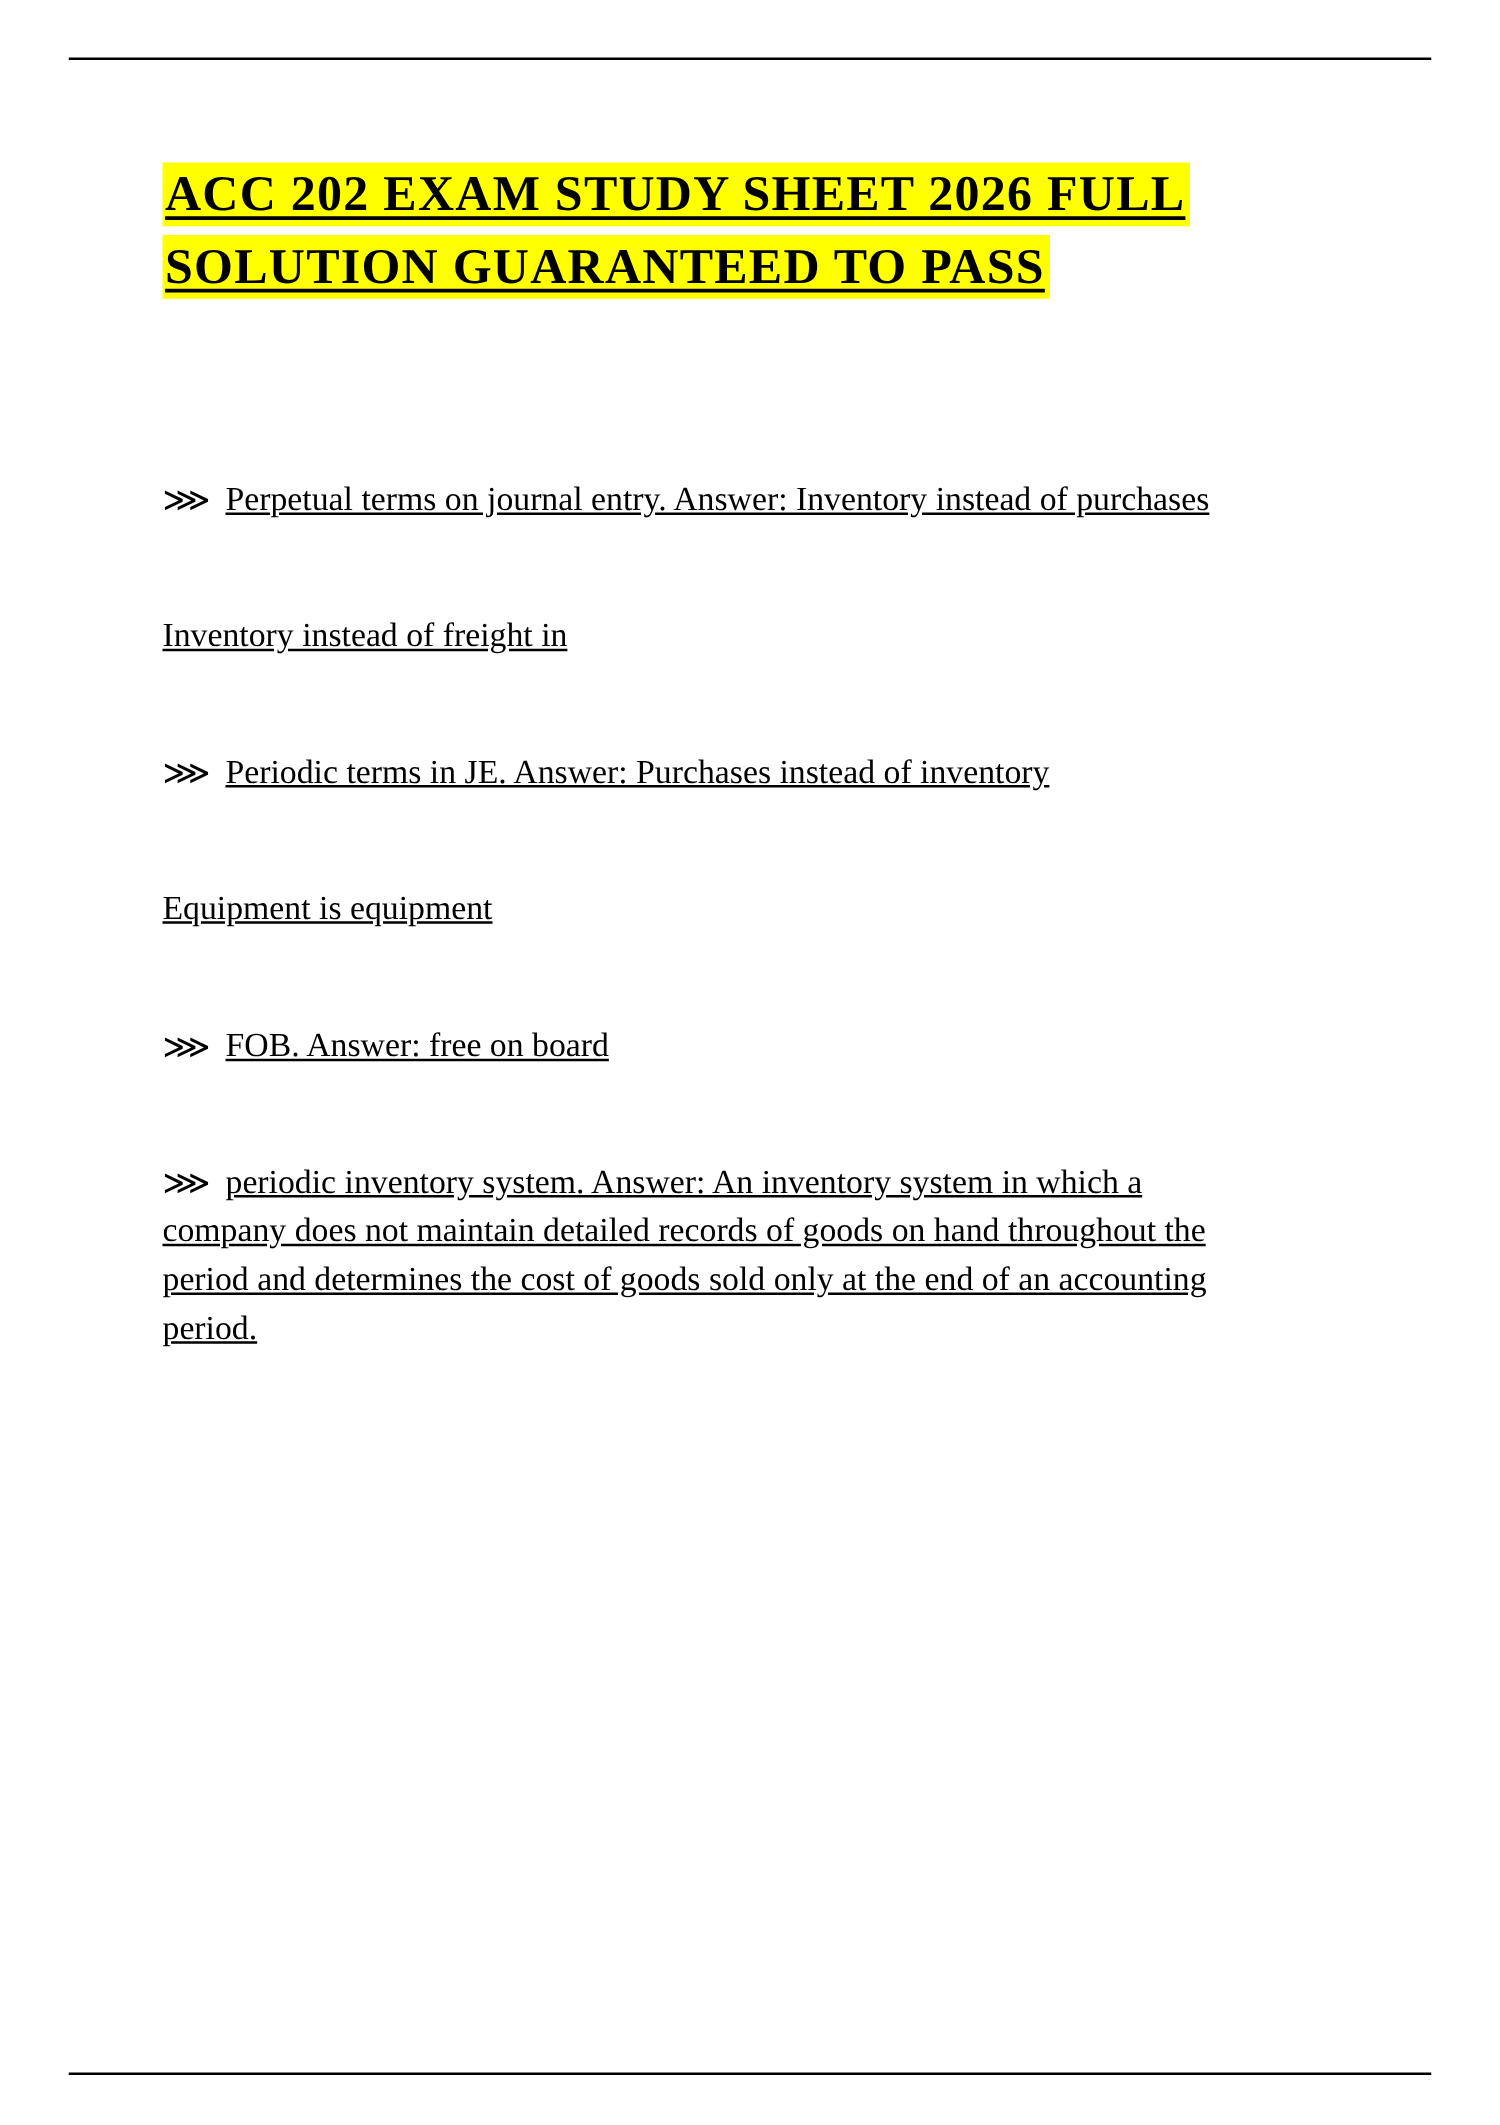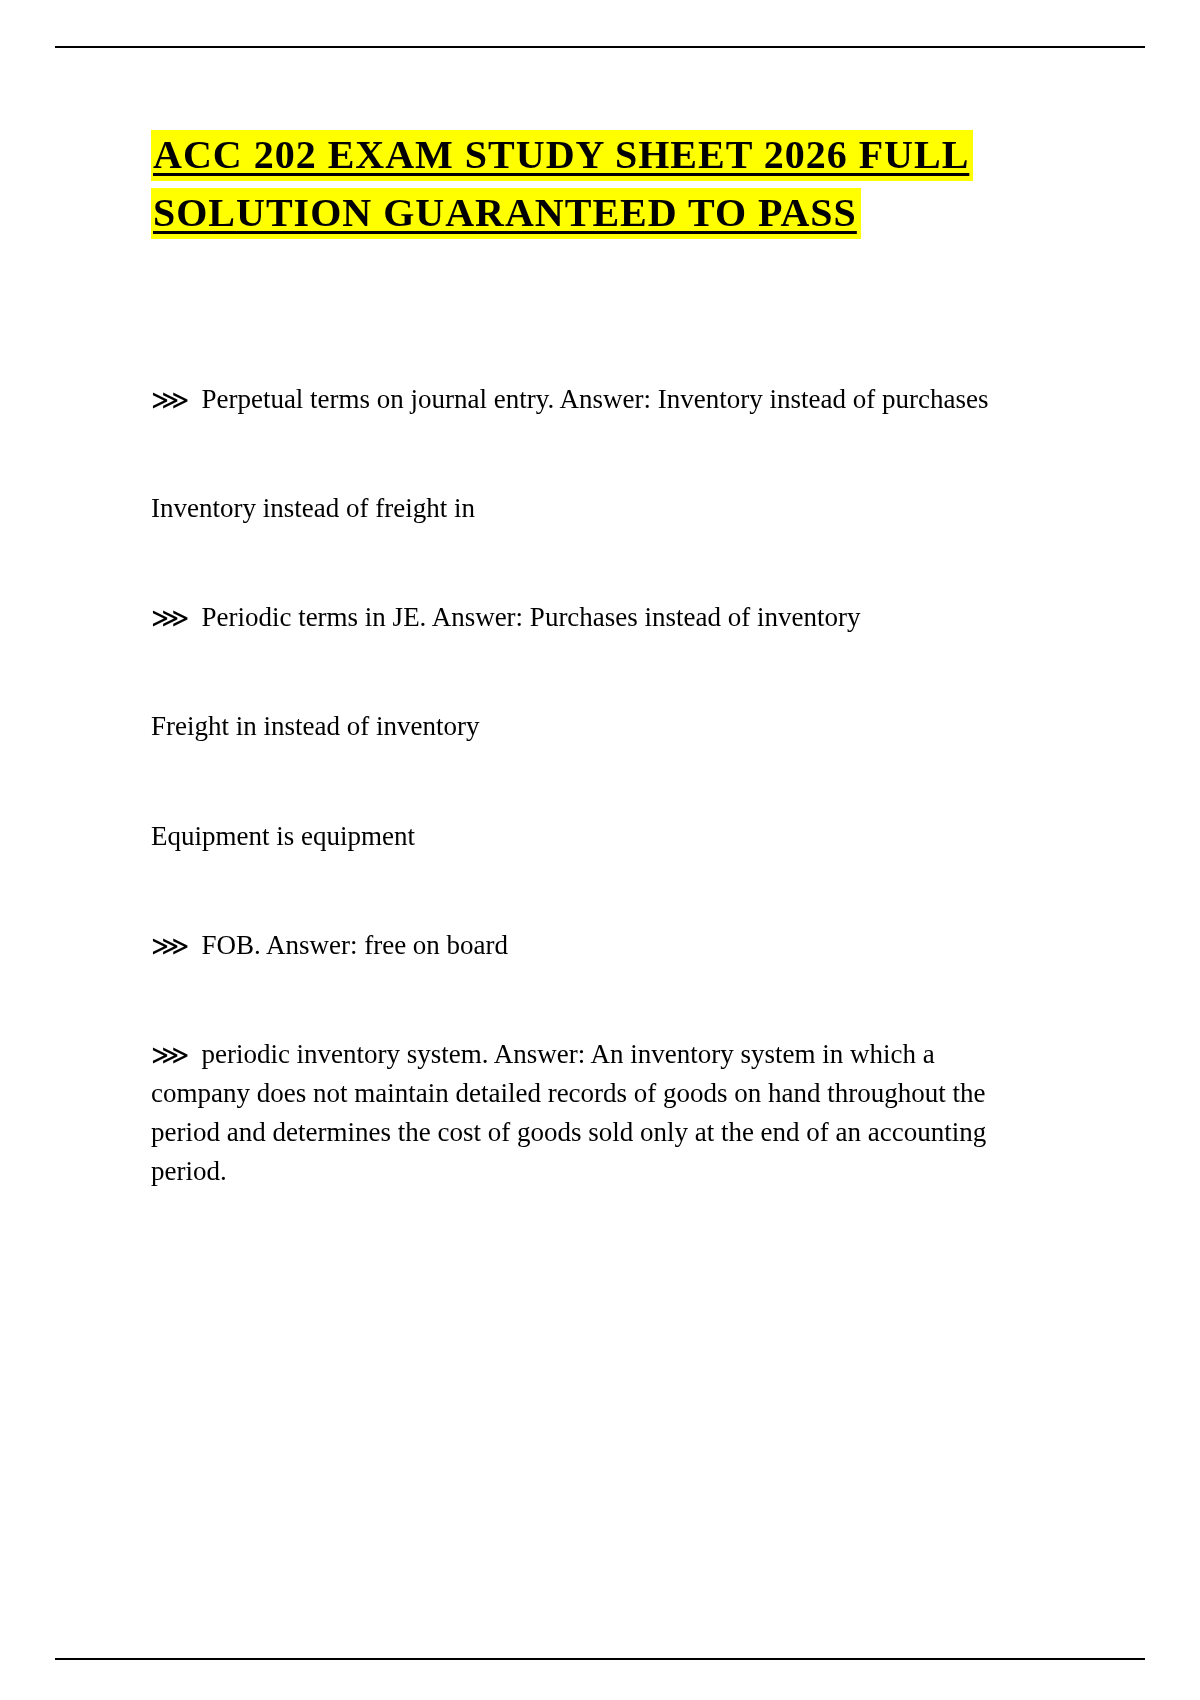--- a/index.html
+++ b/index.html
@@ -22,21 +22,21 @@
     position: absolute;
     left: 55px;
     right: 55px;
     border-top: 2px solid #000000;
   }
   .rule-top { top: 46px; }
   .rule-bottom { top: 1658px; }
   .content {
     position: absolute;
     top: 126px;
-    left: 151px;
+    left: 130px;
     width: 840px;
   }
   h1.doc-title {
     font-family: "Liberation Serif", serif;
     font-weight: 900;
     font-size: 40px;
     line-height: 1.45;
     letter-spacing: 1px;
     margin-bottom: 138px;
   }
@@ -45,20 +45,21 @@
     text-decoration: underline;
     text-decoration-thickness: 3px;
     text-underline-offset: 5px;
     padding: 2px 4px 4px 2px;
   }
   p.item {
     font-size: 27px;
     line-height: 1.45;
     margin-bottom: 70px;
     font-weight: 400;
+    text-decoration: underline;
   }
   p.item .chev {
     display: inline-block;
     margin-right: 12px;
     font-size: 27px;
     transform: translateY(1px);
   }
 </style>
 </head>
 <body>
@@ -79,23 +80,20 @@
     </p>
 
     <p class="item">
       <span>Inventory instead of freight in</span>
     </p>
 
     <p class="item">
       <span class="chev">⋙</span><span>Periodic terms in JE. Answer: Purchases instead of inventory</span>
     </p>
 
-    <p class="item">
-      <span>Freight in instead of inventory</span>
-    </p>
 
     <p class="item">
       <span>Equipment is equipment</span>
     </p>
 
     <p class="item">
       <span class="chev">⋙</span><span>FOB. Answer: free on board</span>
     </p>
 
     <p class="item">

